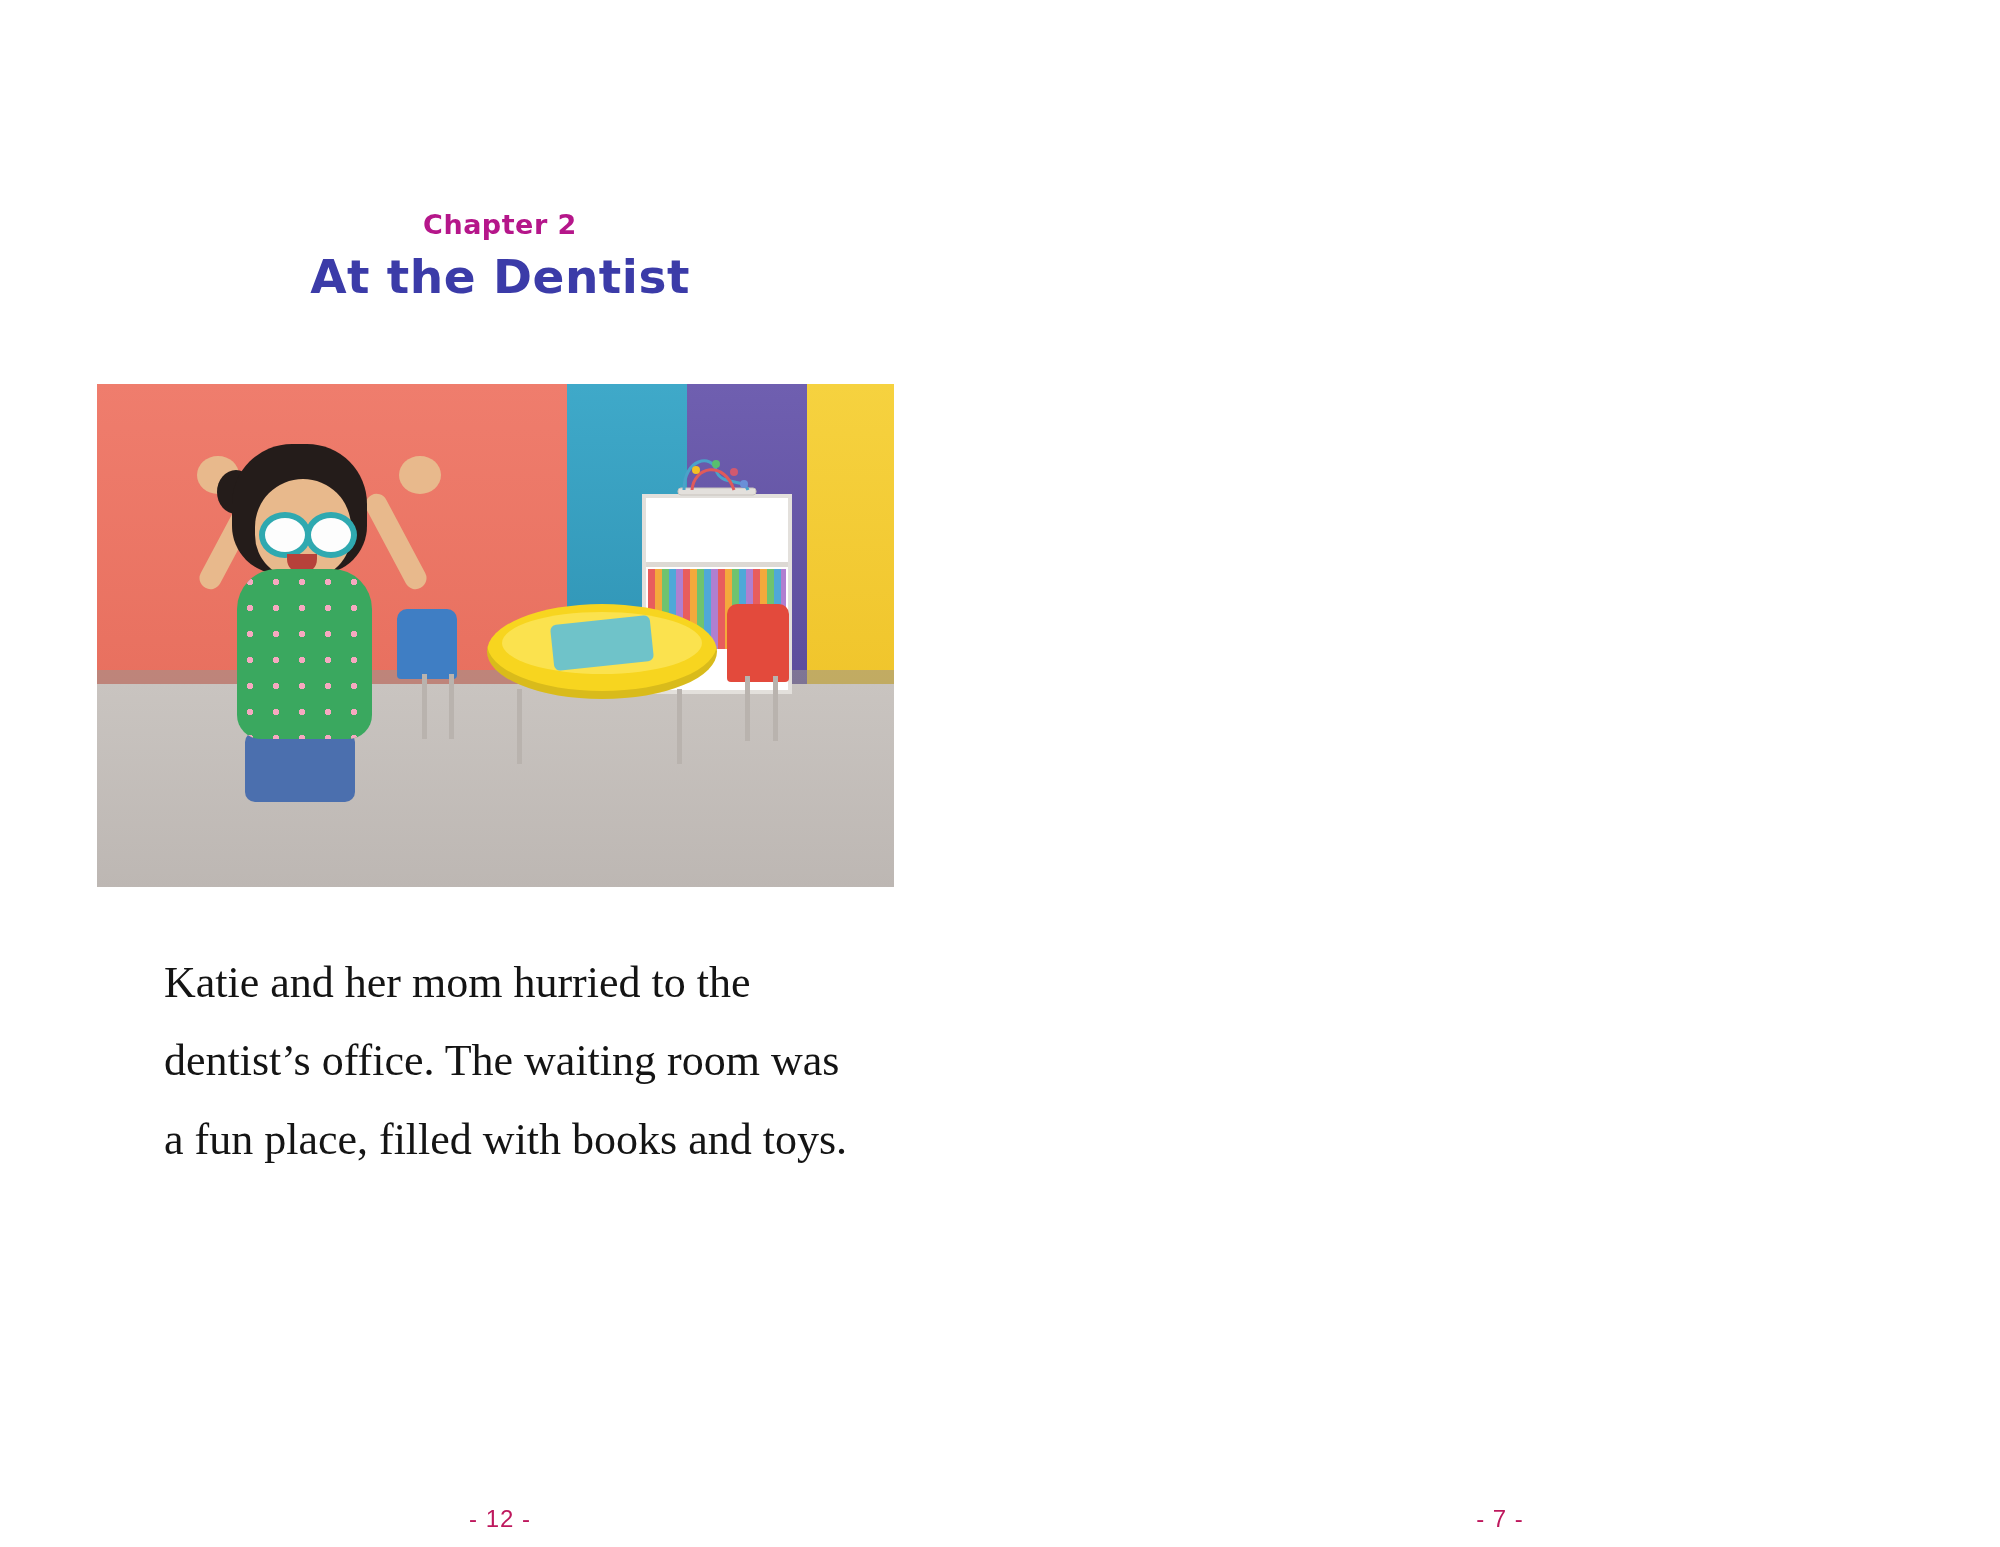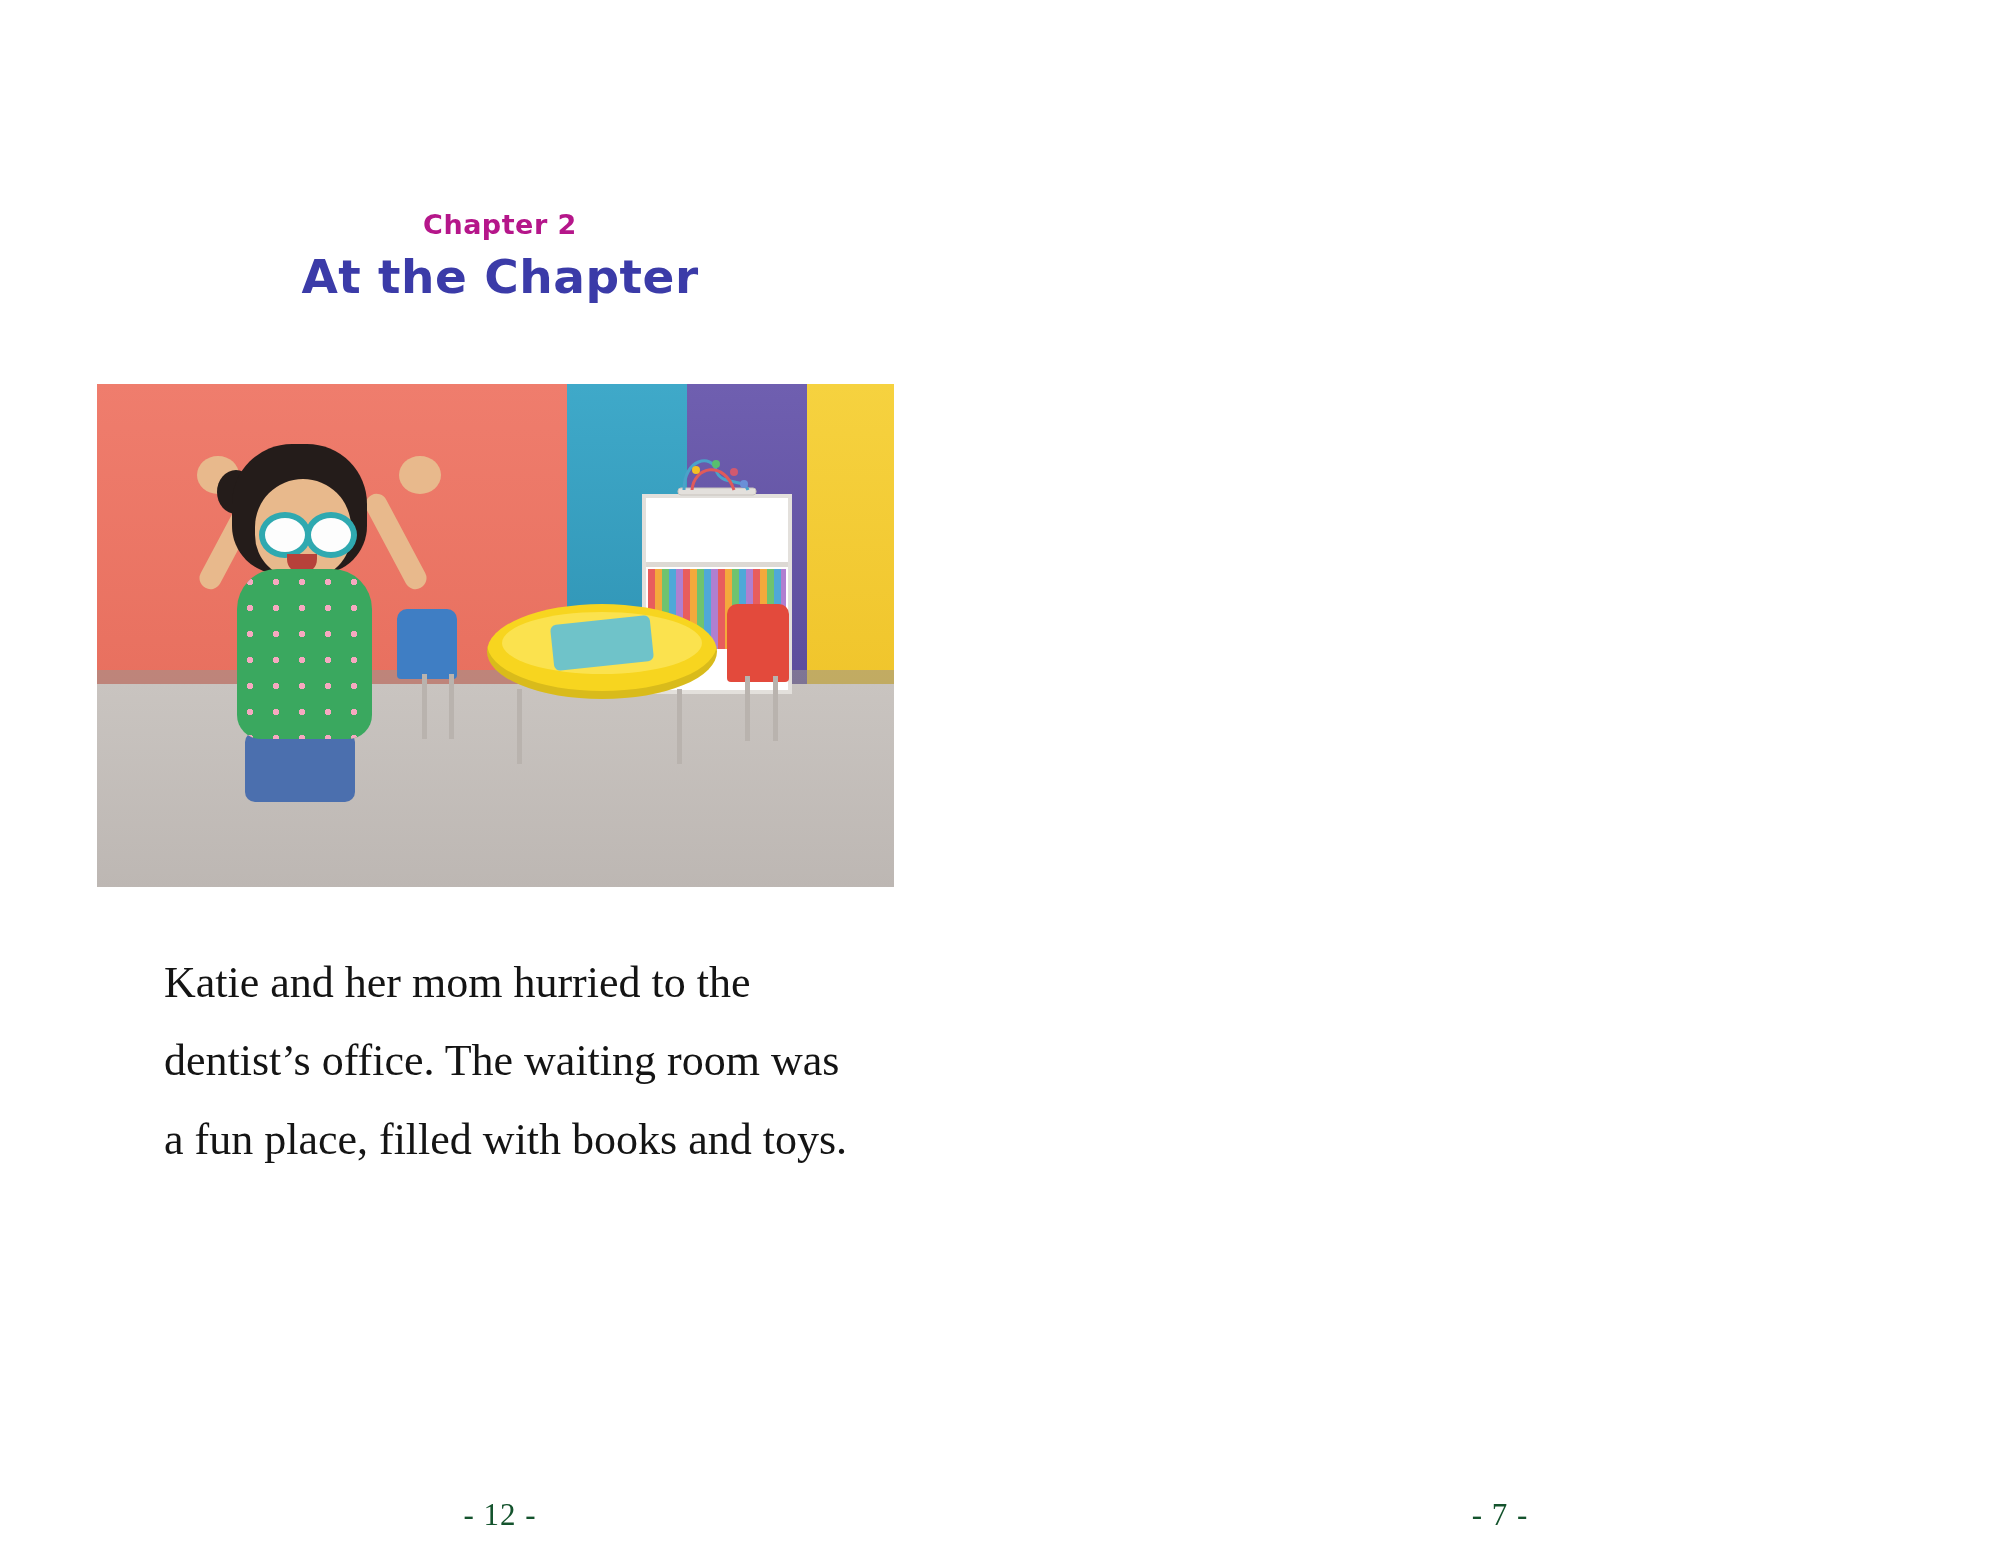--- a/index.html
+++ b/index.html
@@ -186,35 +186,35 @@
     top: 900px;
     width: 700px;
   }
   .text-left .indent { text-indent: 62px; }
 
   .folio {
     position: absolute;
     bottom: 58px;
     width: 100%;
     text-align: center;
-    font-family: Liberation Serif, serif;
-    font-size: 31px;
-    color: #14532d;
+    font-family: Liberation Sans, sans-serif;
+    font-size: 24px;
+    color: #be185d;
     letter-spacing: 1px;
   }
 </style>
 </head>
 <body>
 
 <div class="spread">
 
   <div class="page page-left">
 
     <div class="chapter-label">Chapter 2</div>
-    <div class="chapter-title">At the Chapter</div>
+    <div class="chapter-title">At the Dentist</div>
 
     <div class="illus-left" role="img">
       <div class="wr-wall-pink"></div>
       <div class="wr-wall-teal"></div>
       <div class="wr-wall-purple"></div>
       <div class="wr-wall-yellow"></div>
       <div class="wr-baseboard"></div>
       <div class="wr-floor"></div>
 
       <div class="wr-shelf"></div>

